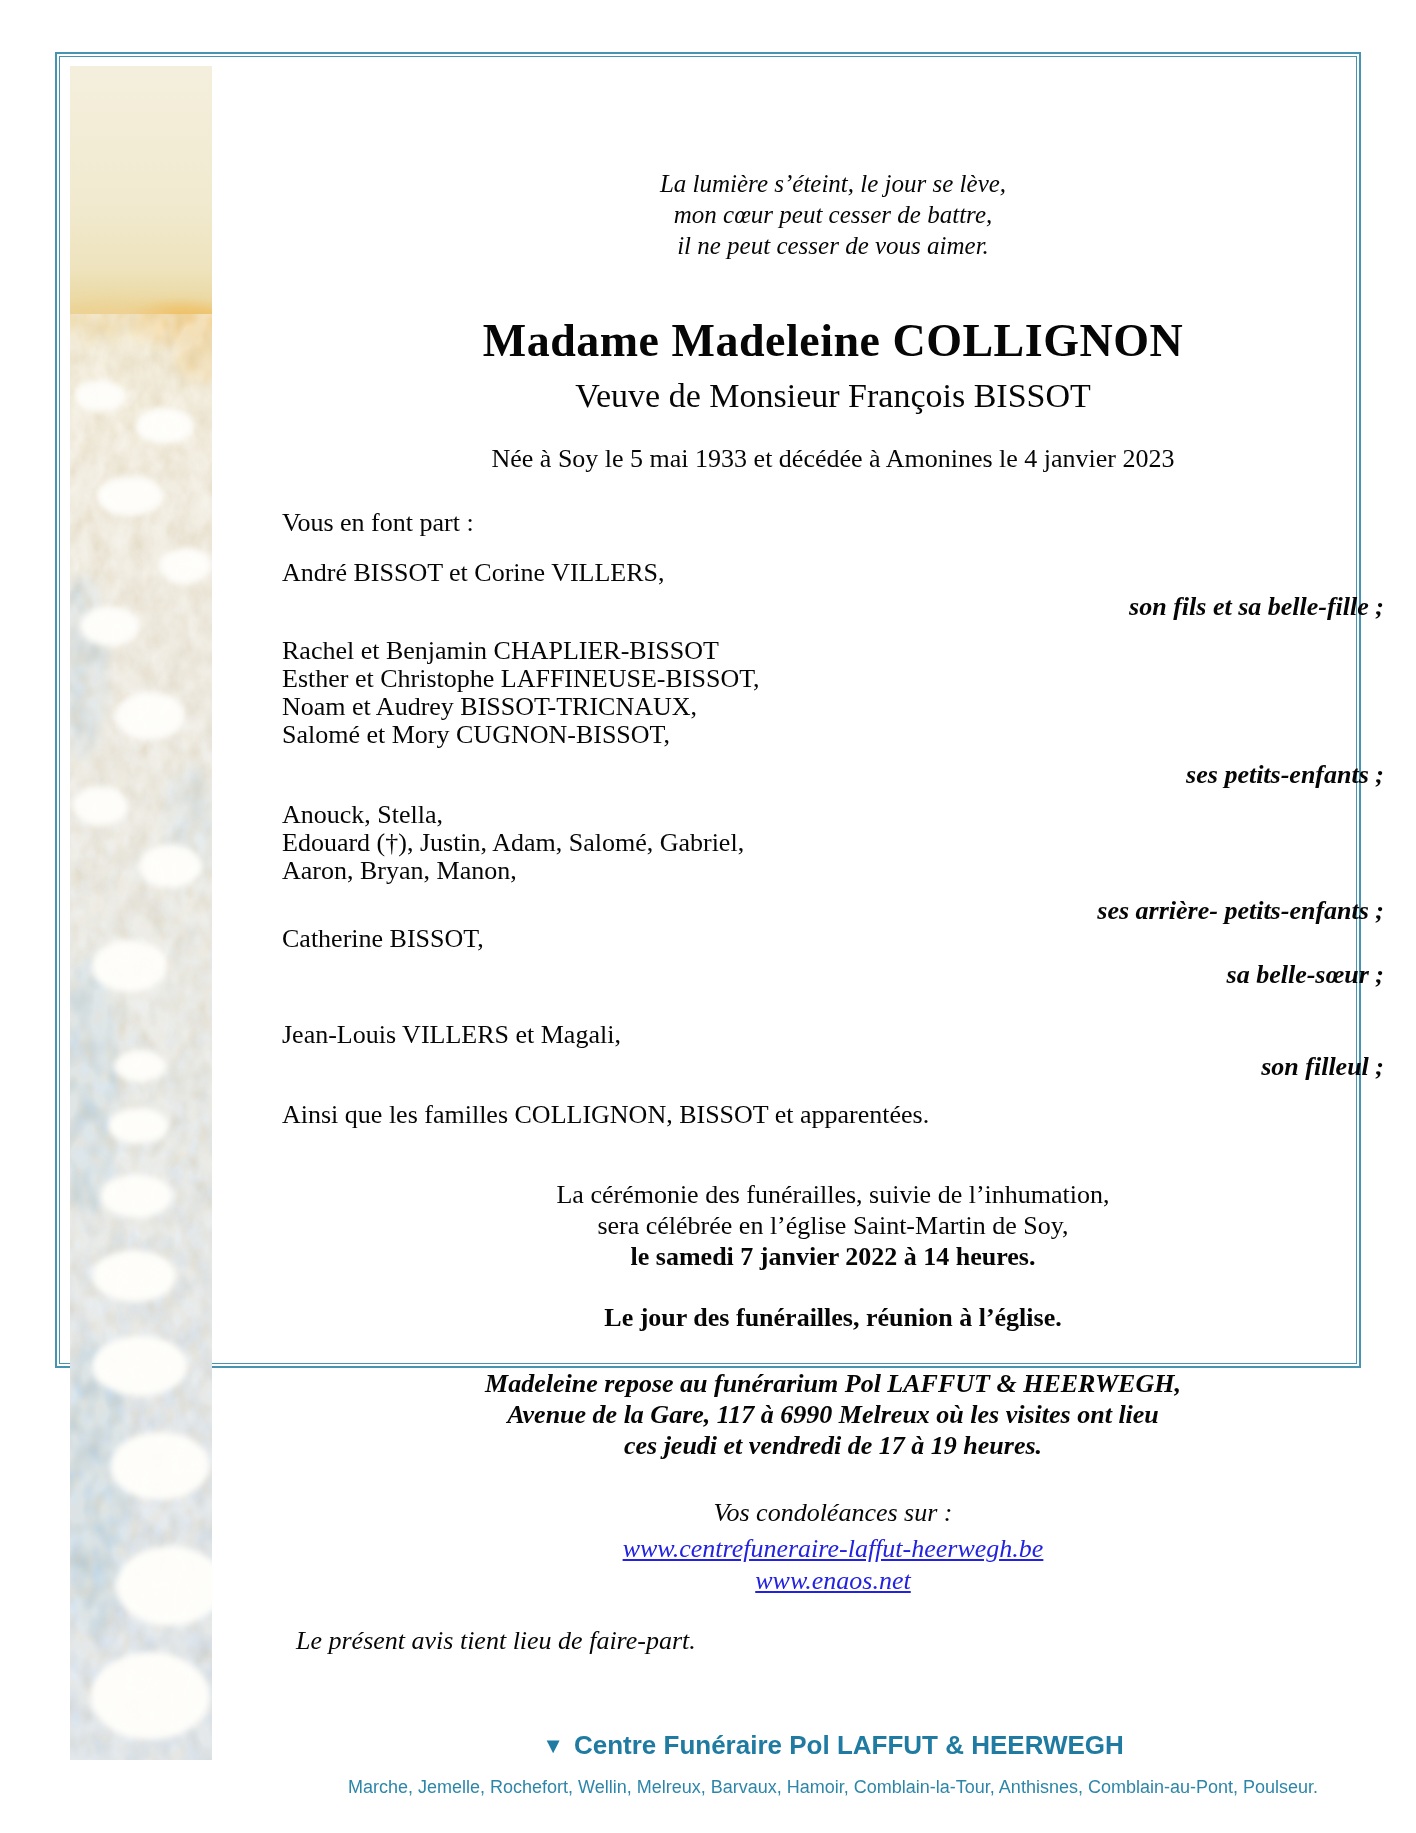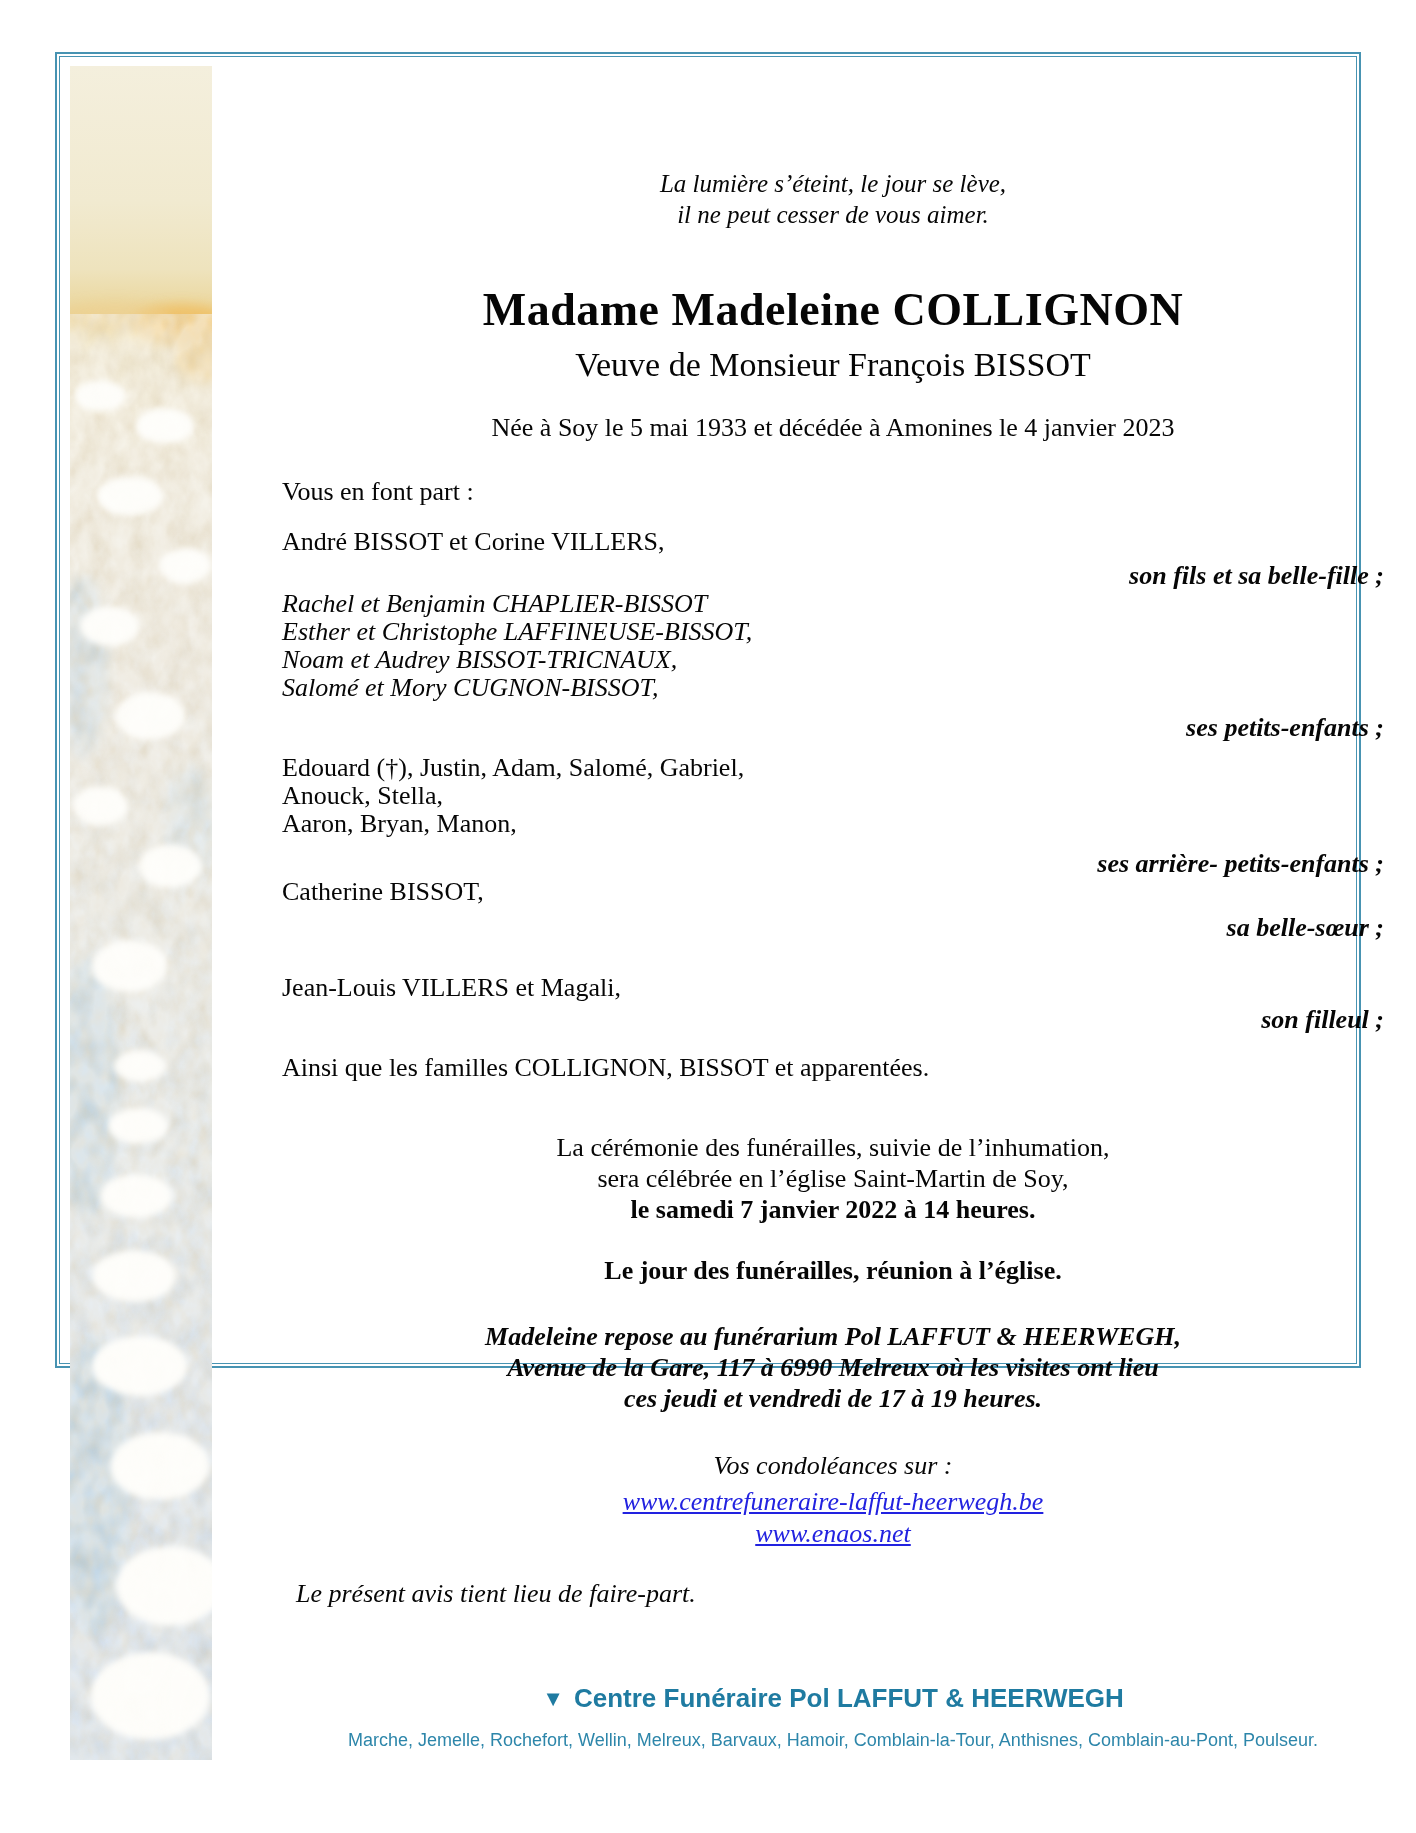--- a/index.html
+++ b/index.html
@@ -29,21 +29,21 @@
   }
   .poem{margin-top:62px;text-align:center;font-style:italic;font-size:25px;line-height:31px;}
   .deceased-name{margin-top:56px;text-align:center;font-weight:bold;font-size:46px;line-height:48px;letter-spacing:.5px;}
   .widow-line{margin-top:12px;text-align:center;font-size:34px;line-height:38px;}
   .birth-death{margin-top:30px;text-align:center;font-size:26px;line-height:28px;}
   .intro{margin-top:36px;font-size:26px;line-height:28px;}
   .fam{font-size:26px;line-height:28px;}
   .g1{margin-top:22px;}
   .rel{font-size:26px;line-height:28px;text-align:right;font-style:italic;font-weight:bold;}
   .rel1{margin-top:6px;}
-  .g2{margin-top:0;font-style:italic;}
+  .g2{margin-top:16px;}
   .rel2{margin-top:12px;}
   .g3{margin-top:12px;}
   .rel3{margin-top:12px;}
   .g4{margin-top:0;}
   .rel4{margin-top:8px;}
   .g5{margin-top:32px;}
   .rel5{margin-top:4px;}
   .families-line{margin-top:20px;font-size:26px;line-height:28px;}
   .ceremony{margin-top:50px;text-align:center;font-size:26px;line-height:31px;}
   .bold{font-weight:bold;}
@@ -126,20 +126,21 @@
       </g>
 
       <rect x="0" y="248" width="142" height="1446" filter="url(#tex2)" opacity="0.5"></rect>
     </svg>
   </div>
 
   <div class="content">
 
     <div class="poem">
       <div>La lumière s’éteint, le jour se lève,</div>
+      <div>mon cœur peut cesser de battre,</div>
       <div>il ne peut cesser de vous aimer.</div>
     </div>
 
     <div class="deceased-name">Madame Madeleine COLLIGNON</div>
     <div class="widow-line">Veuve de Monsieur François BISSOT</div>
     <div class="birth-death">Née à Soy le 5 mai 1933 et décédée à Amonines le 4 janvier 2023</div>
 
     <div class="intro">Vous en font part :</div>
 
     <div class="fam g1">André BISSOT et Corine VILLERS,</div>
@@ -147,22 +148,22 @@
 
     <div class="fam g2">
       <div>Rachel et Benjamin CHAPLIER-BISSOT</div>
       <div>Esther et Christophe LAFFINEUSE-BISSOT,</div>
       <div>Noam et Audrey BISSOT-TRICNAUX,</div>
       <div>Salomé et Mory CUGNON-BISSOT,</div>
     </div>
     <div class="rel rel2">ses petits-enfants ;</div>
 
     <div class="fam g3">
+      <div>Anouck, Stella,</div>
       <div>Edouard (†), Justin, Adam, Salomé, Gabriel,</div>
-      <div>Anouck, Stella,</div>
       <div>Aaron, Bryan, Manon,</div>
     </div>
     <div class="rel rel3">ses arrière- petits-enfants ;</div>
 
     <div class="fam g4">Catherine BISSOT,</div>
     <div class="rel rel4">sa belle-sœur ;</div>
 
     <div class="fam g5">Jean-Louis VILLERS et Magali,</div>
     <div class="rel rel5">son filleul ;</div>
 

